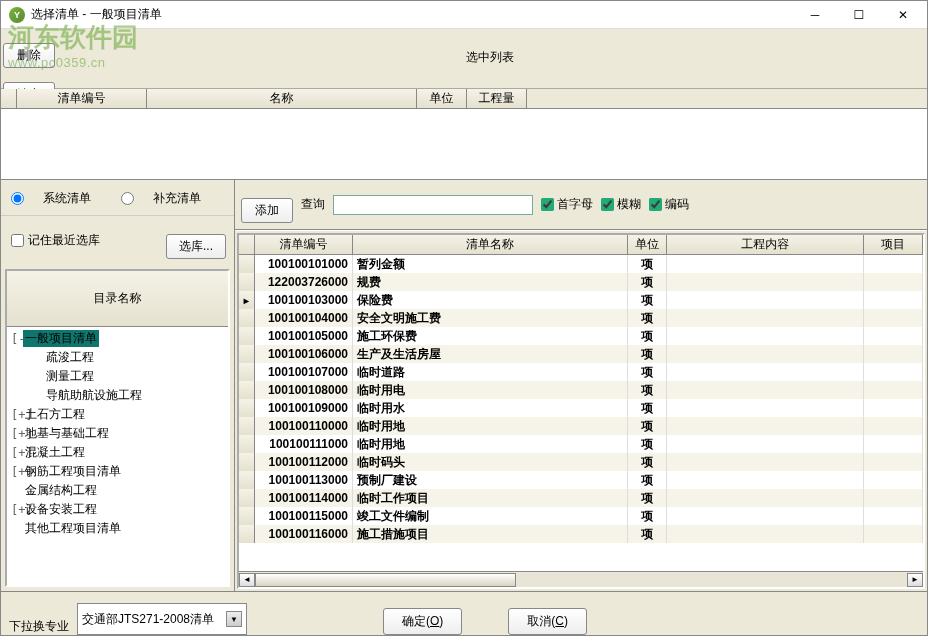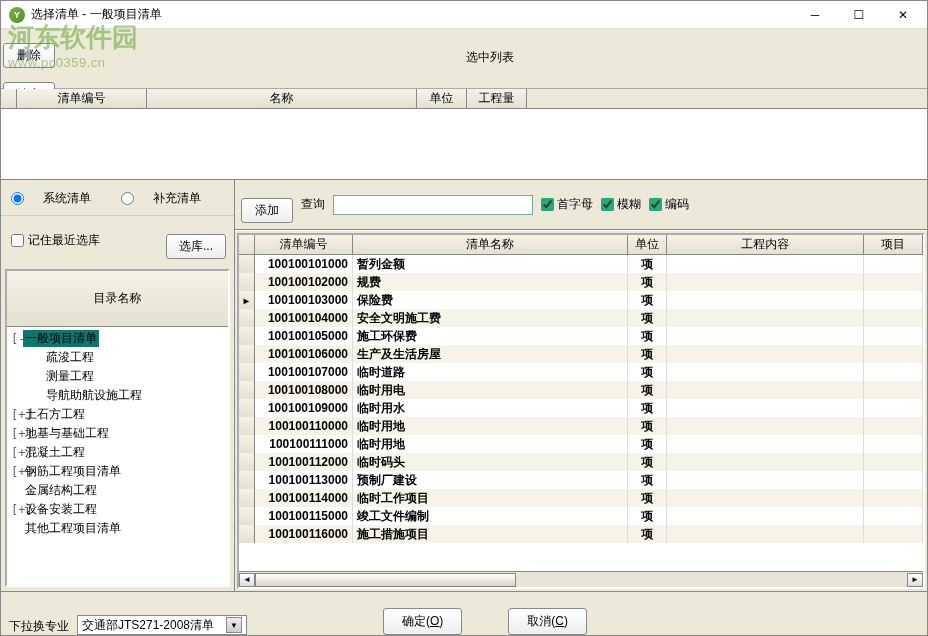--- a/index.html
+++ b/index.html
@@ -53,21 +53,21 @@
 .grid-row .cell { border-right:1px solid #ddd; padding: 0 4px; overflow:hidden; white-space:nowrap; height:100%; display:flex; align-items:center; }
 .grid-row .cell.center { justify-content:center; }
 .grid-row .cell.right { justify-content:flex-end; }
 .row-indicator { width:16px; border-right:1px solid #888; background:linear-gradient(#f5f2e7,#e5e1cf); height:100%; display:flex; align-items:center; justify-content:center; }
 .row-indicator.active::before { content:"▸"; font-size:10px; }
 .hscroll { height:16px; background:#ece9d8; border-top:1px solid #888; display:flex; align-items:center; }
 .hscroll .arrow { width:16px; height:14px; background:linear-gradient(#fff,#ddd); border:1px solid #888; display:flex; align-items:center; justify-content:center; font-size:8px; cursor:pointer; }
 .hscroll .track { flex:1; height:14px; background:#e8e5d6; position:relative; }
 .hscroll .thumb { position:absolute; left:0; top:0; height:100%; width:40%; background:linear-gradient(#fff,#d8d4c2); border:1px solid #888; }
 .bottom-bar { height: 44px; border-top:1px solid #888; display:flex; align-items:flex-end; padding: 0 8px; gap: 8px; background:#ece9d8; }
-.profession-select { width: 170px; height: 20px; border:1px solid #888; background:#fff; display:flex; align-items:center; padding:0 4px; cursor:pointer; }
+.profession-select { width: 170px; height: 32px; border:1px solid #888; background:#fff; display:flex; align-items:center; padding:0 4px; cursor:pointer; }
 .profession-select .dd { margin-left:auto; width:16px; height:16px; background:linear-gradient(#eee,#ccc); border:1px solid #888; display:flex; align-items:center; justify-content:center; font-size:8px; }
 .bottom-bar .spacer { flex:0 0 120px; }
 .btn-main { background:linear-gradient(#fff,#eee); border:1px solid #888; border-radius:3px; padding:4px 18px; cursor:pointer; }
 .underline { text-decoration: underline; }
 .c-code { width: 100px; }
 .c-name { width: 280px; }
 .c-unit { width: 40px; }
 .c-content { width: 200px; }
 .c-proj { width: 60px; }
 </style>
@@ -211,21 +211,21 @@
                 <div class="grid-row">
                   <div class="row-indicator"></div>
                   <div class="cell right c-code">100100101000</div>
                   <div class="cell c-name">暂列金额</div>
                   <div class="cell center c-unit">项</div>
                   <div class="cell c-content"></div>
                   <div class="cell c-proj"></div>
                 </div>
                 <div class="grid-row">
                   <div class="row-indicator"></div>
-                  <div class="cell right c-code">100100102000</div>
+                  <div class="cell right c-code">122003726000</div>
                   <div class="cell c-name">规费</div>
                   <div class="cell center c-unit">项</div>
                   <div class="cell c-content"></div>
                   <div class="cell c-proj"></div>
                 </div>
                 <div class="grid-row">
                   <div class="row-indicator active"></div>
                   <div class="cell right c-code">100100103000</div>
                   <div class="cell c-name">保险费</div>
                   <div class="cell center c-unit">项</div>

